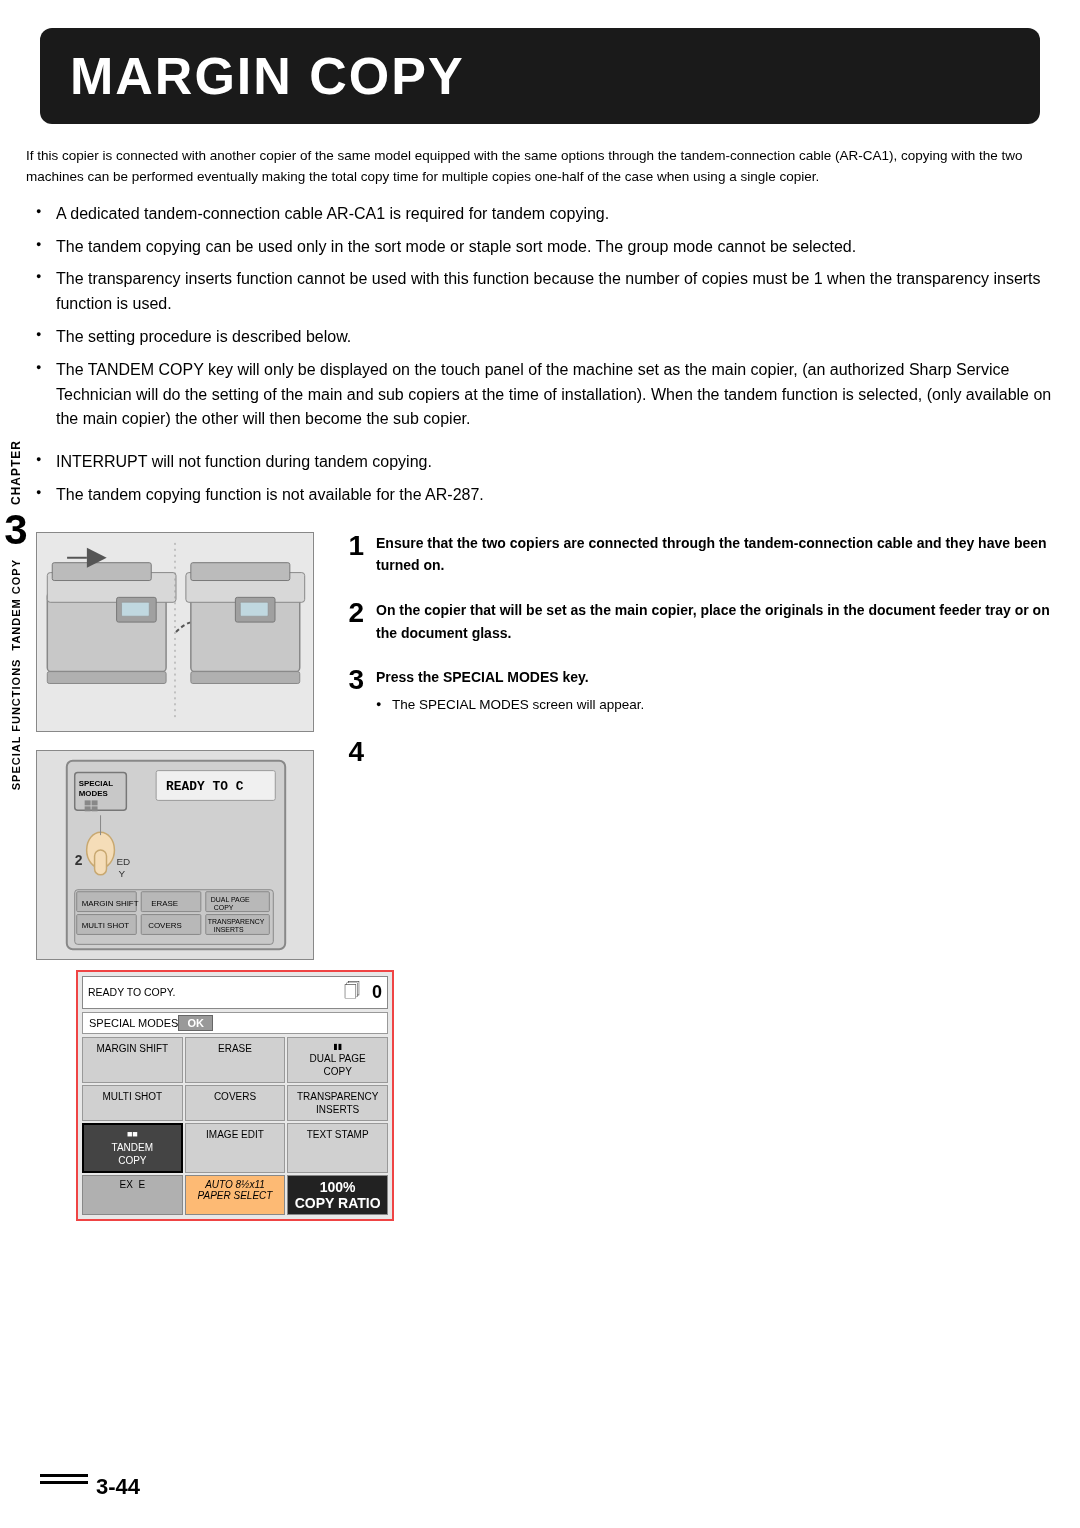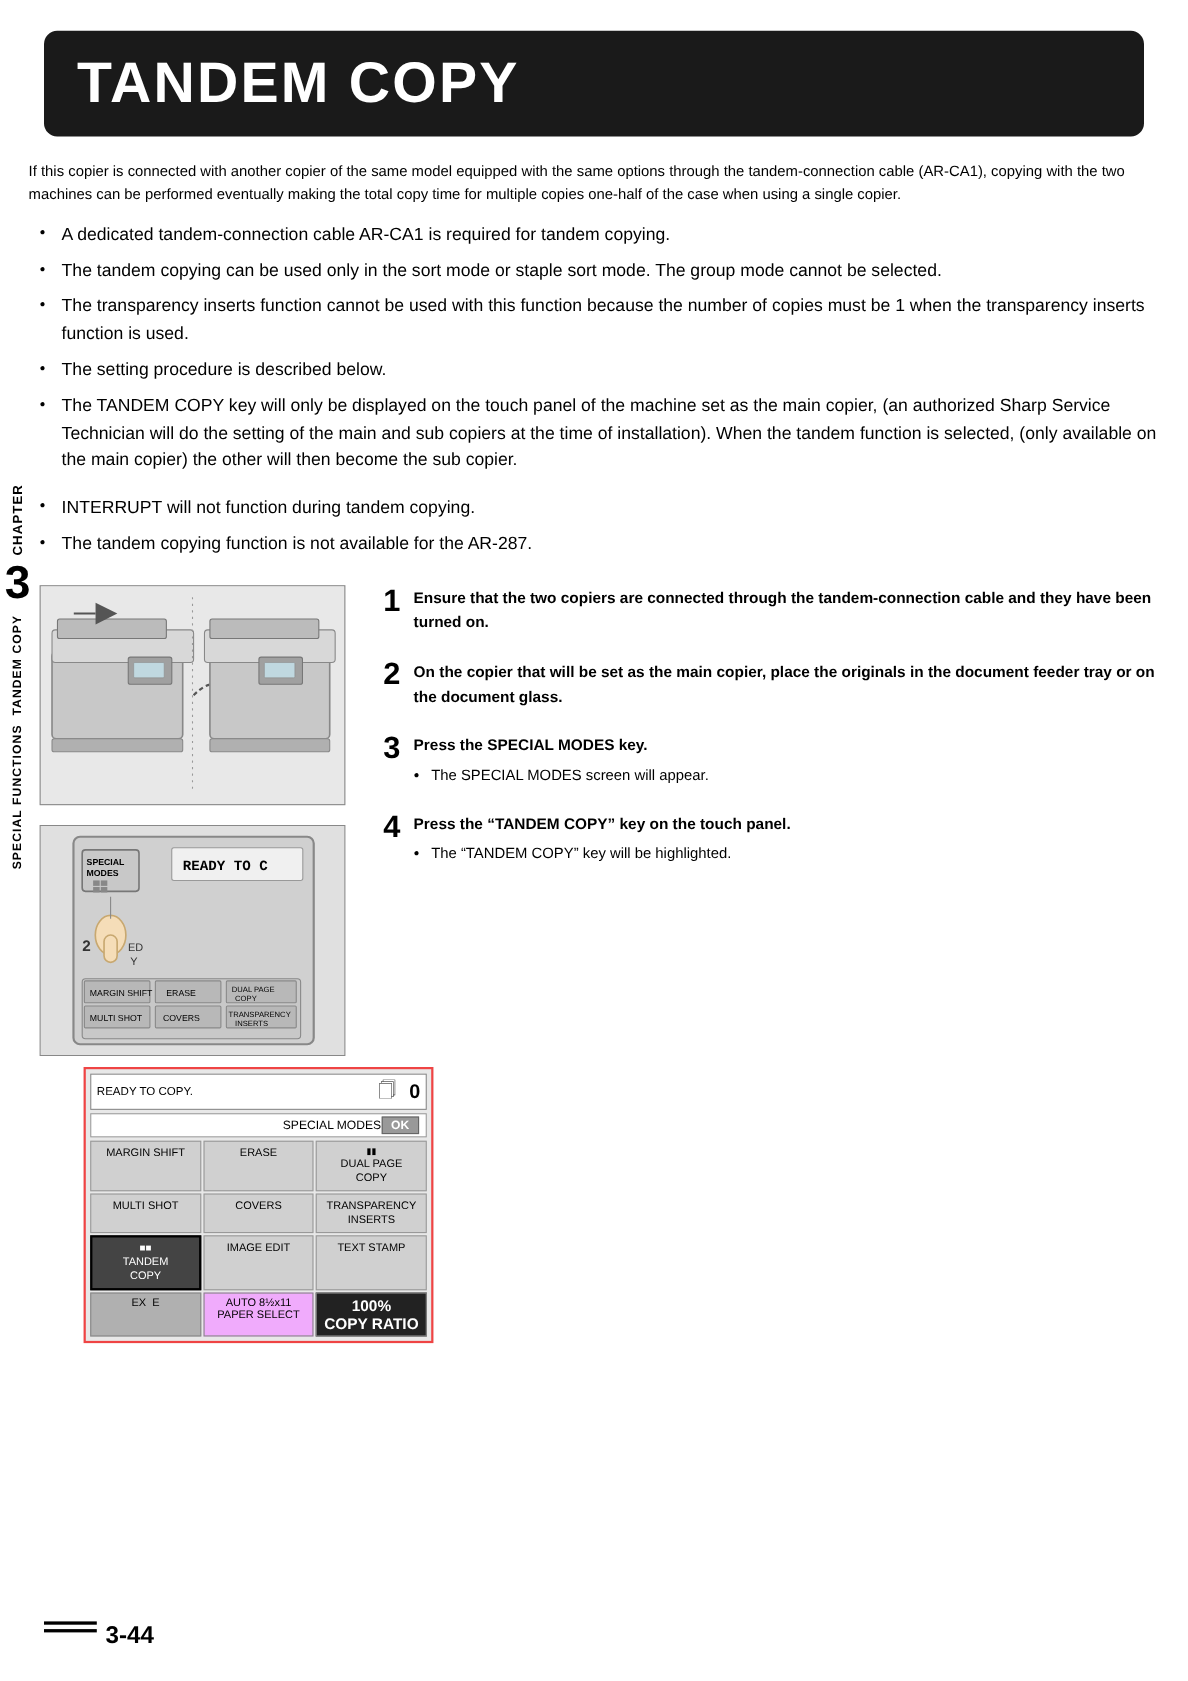--- a/index.html
+++ b/index.html
@@ -245,21 +245,22 @@
       padding: 3px 2px;
       font-size: 10px;
     }
     .panel-bottom-cell.ratio {
       background: #222;
       color: #fff;
       font-weight: bold;
       font-size: 14px;
     }
     .panel-bottom-cell.paper {
-      background: #f0abfc;
+      background: #fdba74;
+      font-style: italic;
     }
 
     
     .ready-row {
       display: flex;
       align-items: center;
       gap: 6px;
       background: #fff;
       border: 1px solid #888;
       padding: 2px 5px;
@@ -299,21 +300,21 @@
       background: #444 !important;
       color: #fff !important;
       border: 2px solid #000 !important;
     }
 
   </style>
 </head>
 <body>
 
 <div class="title-bar">
-  <h1>TANDEM COPY</h1>
+  <h1>MARGIN COPY</h1>
 </div>
 
 <div class="chapter-sidebar">
   <span class="chapter-label">CHAPTER</span>
   <span class="chapter-num">3</span>
   <span class="chapter-sub" style="writing-mode:vertical-rl;transform:rotate(180deg);font-size:11px;font-weight:bold;letter-spacing:1px;text-transform:uppercase;margin-top:8px;">SPECIAL FUNCTIONS&nbsp;&nbsp;Tandem copy</span>
 </div>
 
 <div class="intro-text" style="margin-top:22px;">If this copier is connected with another copier of the same model equipped with the same options through the tandem-connection cable (AR-CA1), copying with the two machines can be performed eventually making the total copy time for multiple copies one-half of the case when using a single copier.</div>
 
@@ -434,40 +435,34 @@
       <div class="step-text">
         <strong>Press the SPECIAL MODES key.</strong>
         <ul class="note-list" style="margin-top:6px;margin-left:0;">
           <li>The SPECIAL MODES screen will appear.</li>
         </ul>
       </div>
     </div>
 
     <div class="step-item" style="margin-top:18px;">
       <div class="step-num">4</div>
-      <div class="step-text">
-        <strong>Press the “TANDEM COPY” key on the touch panel.</strong>
-        <ul class="note-list" style="margin-top:6px;margin-left:0;">
-          <li>The “TANDEM COPY” key will be highlighted.</li>
-        </ul>
-      </div>
     </div>
   </div>
 </div>
 
 <div style="margin-left:76px; margin-right:10px; margin-top:10px; margin-bottom:50px;">
   <div class="touch-panel">
 
     <div class="ready-row">
       <span>READY TO COPY.</span>
       <span style="margin-left:auto;font-size:16px;">🗍</span>
       <span style="font-size:18px;font-weight:bold;margin-left:6px;">0</span>
     </div>
 
-    <div style="display:flex;align-items:center;justify-content:flex-end;background:#fff;border:1px solid #999;padding:2px 6px;margin-bottom:3px;">
+    <div style="display:flex;align-items:center;justify-content:flex-start;background:#fff;border:1px solid #999;padding:2px 6px;margin-bottom:3px;">
       <span style="font-size:11px;">SPECIAL MODES</span>
       <span class="panel-ok-btn">OK</span>
     </div>
 
     <div class="panel-grid">
 
       <div class="panel-btn">MARGIN SHIFT</div>
       <div class="panel-btn">ERASE</div>
       <div class="panel-btn"><span class="icon-small">▮▮</span>DUAL PAGE<br>COPY</div>
 

